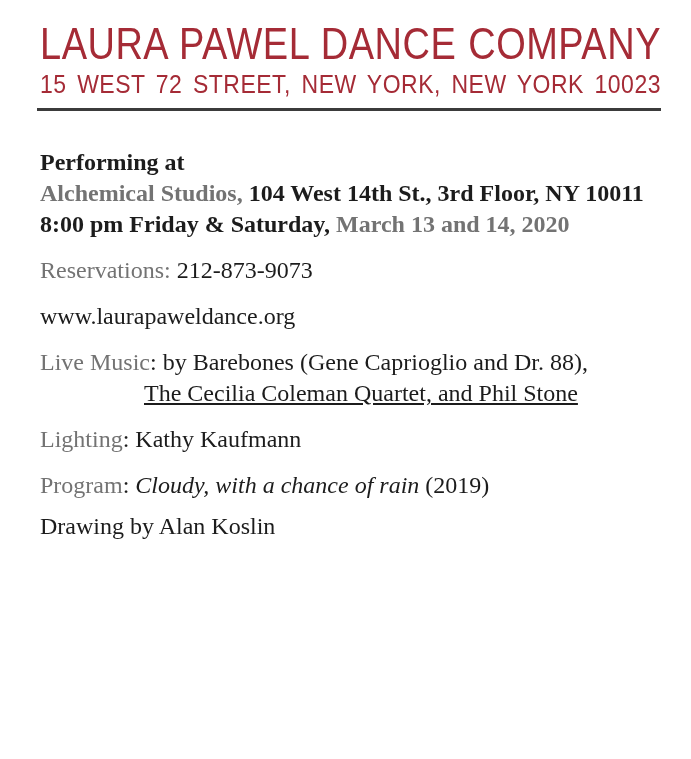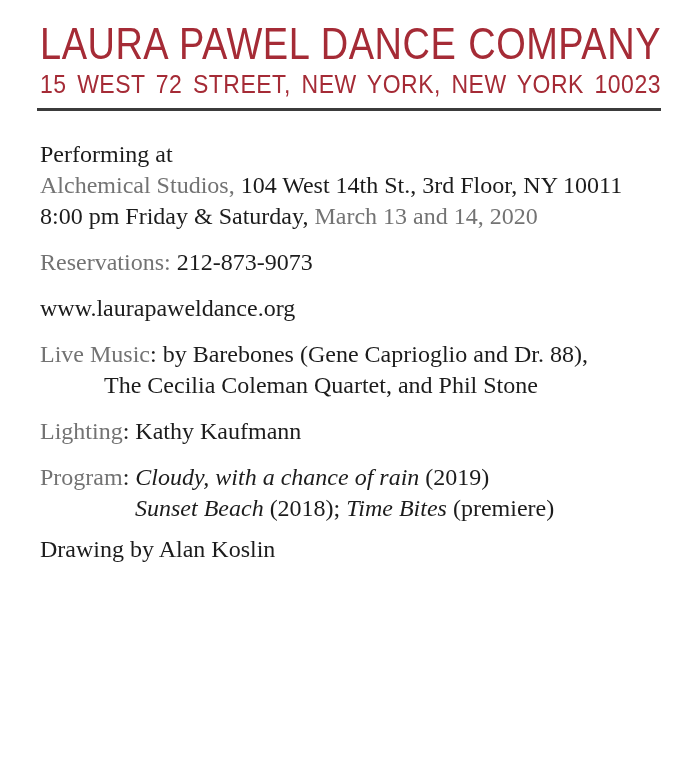--- a/index.html
+++ b/index.html
@@ -38,26 +38,26 @@
     white-space:nowrap;
   }
   .rule{
     height:3px;
     background:#3b3b3b;
     margin:11px 0 0 -3px;
   }
   
   .body{font-size:24px;line-height:31px;}
   .para{margin:15px 0 0 0;}
-  .para.first{margin-top:28px;}
+  .para.first{margin-top:36px;font-weight:bold;}
   .line{display:block;}
   .red{color:#737373;}
   .it{font-style:italic;}
   .indent-90{margin-left:90px;}
-  .indent-122{margin-left:64px;}
+  .indent-122{margin-left:104px;text-decoration:underline;}
   .indent-95{margin-left:95px;}
   .credit{
     margin-top:13px;
     text-align:left;
     padding-right:18px;
     font-size:24px;
     line-height:24px;
   }
 </style>
 </head>
@@ -93,19 +93,18 @@
       <span class="line"><span class="red">Live Music</span><span>: by Barebones (Gene Caprioglio and Dr. 88),</span></span>
       <span class="line indent-122"><span>The Cecilia Coleman Quartet, and Phil Stone</span></span>
     </div>
 
     <div class="para">
       <span class="line"><span class="red">Lighting</span><span>: Kathy Kaufmann</span></span>
     </div>
 
     <div class="para">
       <span class="line"><span class="red">Program</span><span>: </span><span class="it">Cloudy, with a chance of rain</span><span> (2019)</span></span>
-      <span class="line indent-95"><span class="it">Sunset Beach</span><span> (2018); </span><span class="it">Time Bites</span><span> (premiere)</span></span>
     </div>
 
     <div class="credit">Drawing by Alan Koslin</div>
 
   </main>
 </div>
 
 </body></html>

